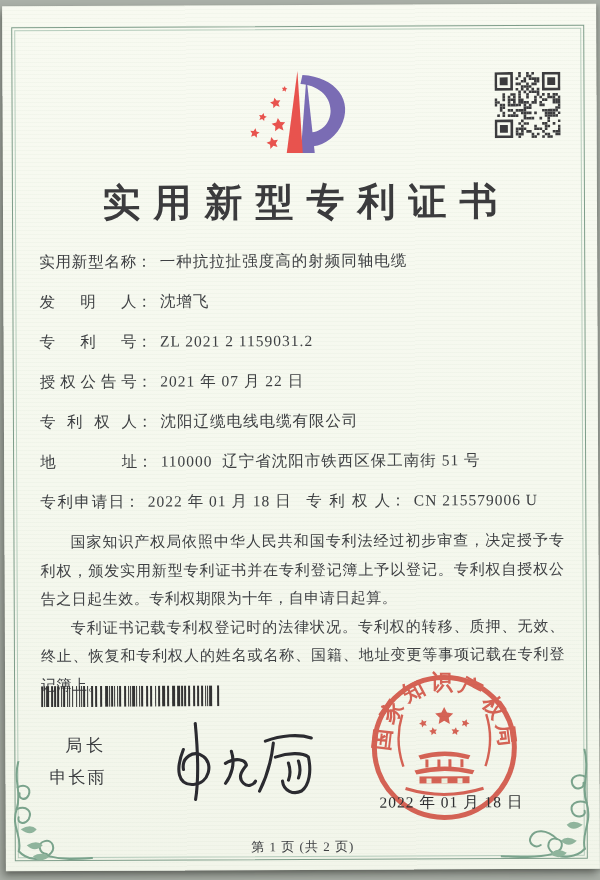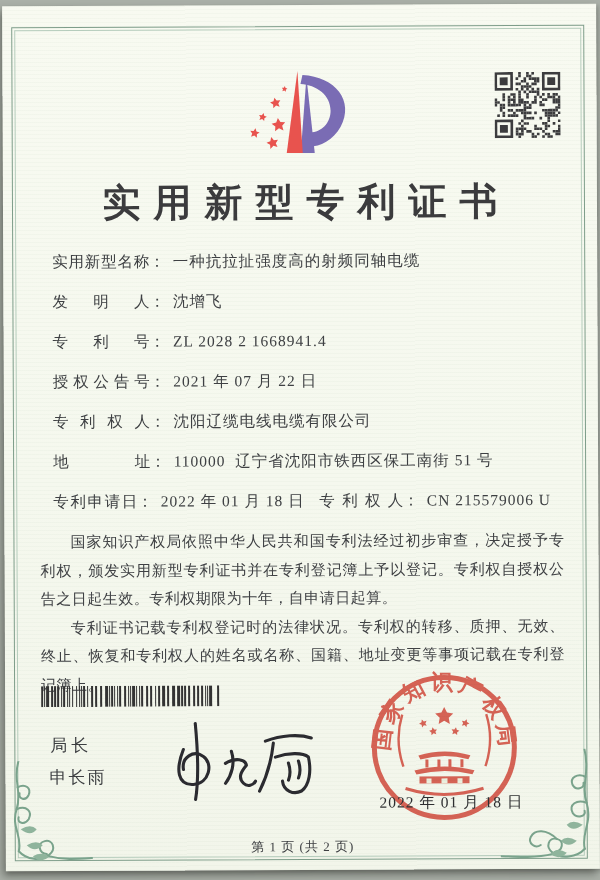--- a/index.html
+++ b/index.html
@@ -35,34 +35,34 @@
   .title{
     position:absolute;left:0;right:0;top:172px;
     text-align:center;font-size:38px;font-weight:600;color:#3b3b3d;
     letter-spacing:13px;padding-left:13px;
   }
   .fields{position:absolute;left:36px;top:246px;right:30px;}
   .field-row{height:40px;font-size:15.5px;color:#3e4043;position:relative;}
   .flabel{
     display:inline-block;width:97px;
     text-align:justify;text-align-last:justify;
-    vertical-align:top;letter-spacing:0;margin-left:13px;
+    vertical-align:top;letter-spacing:0;
   }
   .flabel.w5{width:84px;}
   .fcolon{display:inline-block;margin-right:8px;}
   .fvalue{white-space:pre-wrap;letter-spacing:1px;}
   .field-right{position:absolute;left:266px;top:0;}
   .body-text{
     position:absolute;left:36px;right:34px;top:522px;
     font-size:15px;line-height:28.5px;color:#3f4144;
     text-align:justify;letter-spacing:.5px;
   }
   .body-text p{margin:0;text-indent:2em;}
   .barcode{position:absolute;left:36px;top:680px;width:180px;height:21px;}
-  .issuer-title{position:absolute;left:45px;top:728px;font-size:17px;letter-spacing:4px;color:#3c3e41;}
+  .issuer-title{position:absolute;left:60px;top:728px;font-size:17px;letter-spacing:4px;color:#3c3e41;}
   .issuer-name{position:absolute;left:44px;top:760px;font-size:17px;letter-spacing:2px;color:#3c3e41;}
   .signature{position:absolute;left:148px;top:706px;width:172px;height:96px;}
   .seal{position:absolute;left:348px;top:652px;width:182px;height:182px;mix-blend-mode:multiply;}
   .seal-date{
     position:absolute;left:374px;top:788px;font-size:15.5px;color:#2e2f31;
     letter-spacing:1px;white-space:pre;z-index:5;
   }
   .footer{
     position:absolute;left:0;right:0;top:833px;text-align:center;
     font-size:13px;color:#3e4043;letter-spacing:1px;white-space:pre;
@@ -341,21 +341,21 @@
   <div class="title">实用新型专利证书</div>
 
   <div class="fields">
     <div class="field-row">
       <span class="flabel">实用新型名称</span><span class="fcolon">：</span><span class="fvalue">一种抗拉扯强度高的射频同轴电缆</span>
     </div>
     <div class="field-row">
       <span class="flabel">发明人</span><span class="fcolon">：</span><span class="fvalue">沈增飞</span>
     </div>
     <div class="field-row">
-      <span class="flabel">专利号</span><span class="fcolon">：</span><span class="fvalue">ZL 2028 2 1668941.4</span>
+      <span class="flabel">专利号</span><span class="fcolon">：</span><span class="fvalue">ZL 2021 2 1159031.2</span>
     </div>
     <div class="field-row">
       <span class="flabel">授权公告号</span><span class="fcolon">：</span><span class="fvalue">2021 年 07 月 22 日</span>
     </div>
     <div class="field-row">
       <span class="flabel">专利权人</span><span class="fcolon">：</span><span class="fvalue">沈阳辽缆电线电缆有限公司</span>
     </div>
     <div class="field-row">
       <span class="flabel">地址</span><span class="fcolon">：</span><span class="fvalue">110000  辽宁省沈阳市铁西区保工南街 51 号</span>
     </div>

